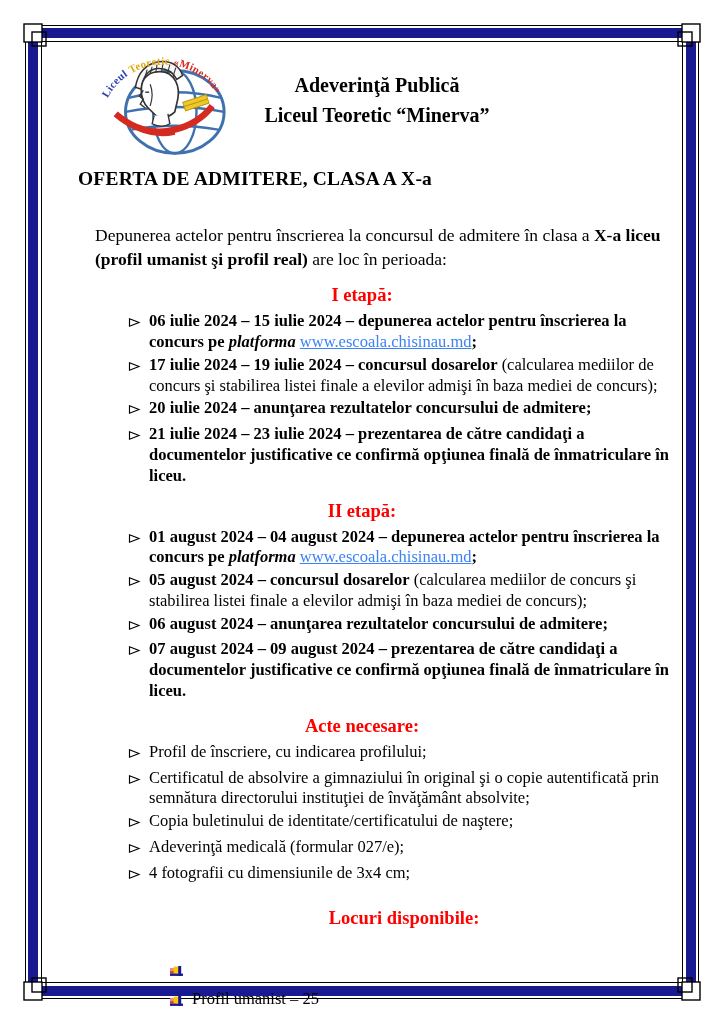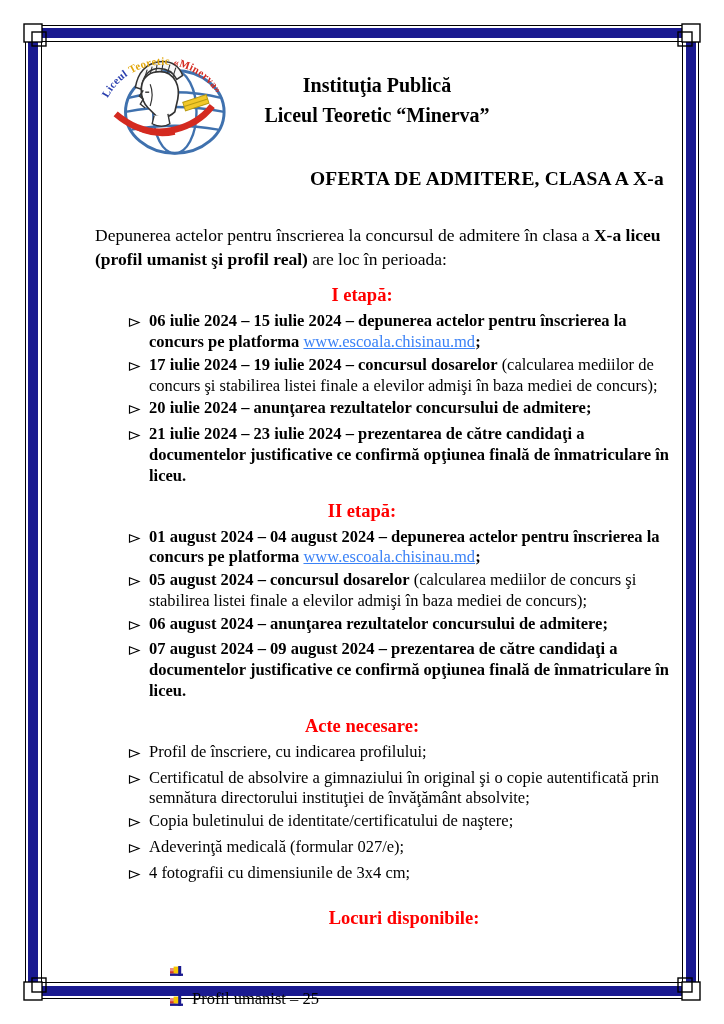--- a/index.html
+++ b/index.html
@@ -7,34 +7,34 @@
     width:724px;height:1024px;background:#ffffff;position:relative;overflow:hidden;
     font-family:"Liberation Serif", serif;color:#000;
   }
   .frame-svg{position:absolute;left:0;top:0;width:724px;height:1024px;pointer-events:none;}
   .content{position:absolute;left:0;top:0;width:724px;padding:54px 60px 0 60px;box-sizing:border-box;}
 
   .header{position:relative;height:100px;}
   .logo{position:absolute;left:32px;top:0px;width:138px;height:106px;}
   .titles{text-align:center;font-weight:bold;font-size:20px;line-height:1.5;padding:16px 0 0 30px;}
 
-  .doc-title{text-align:right;font-weight:bold;font-size:19.5px;margin:14px 0 0 18px;letter-spacing:.2px;}
+  .doc-title{text-align:left;font-weight:bold;font-size:19.5px;margin:14px 0 0 18px;letter-spacing:.2px;}
 
   .intro{margin:34px 0 4px 35px;width:572px;font-size:17.5px;line-height:1.35;}
 
   h3.red{color:#ff0000;text-align:center;font-size:18.5px;font-weight:bold;margin:14px 0 5px 0;}
   h3.red.mt{}
   h3.red.locuri{margin-top:22px;transform:translateX(42px);}
 
   .list{margin-left:68px;width:545px;font-size:16.5px;line-height:1.26;}
   .li{display:flex;align-items:flex-start;margin-bottom:2px;}
   .li .bullet{flex:none;width:21px;padding-top:3px;}
   .li .txt{flex:1;}
   .b{font-weight:bold;}
-  .i{}
+  .i{font-style:italic;}
   a.lnk{color:#3b82f6;text-decoration:underline;font-weight:normal;font-style:normal;cursor:pointer;}
 
   .flag-list{margin-left:110px;margin-top:28px;width:400px;font-size:16.5px;line-height:1.45;}
   .flag-list .li .bullet{width:22px;padding-top:4px;}
 </style>
 </head>
 <body>
 
 <svg class="frame-svg" viewBox="0 0 724 1024" aria-hidden="true">
   <rect x="25.5" y="25.5" width="673" height="973" fill="none" stroke="#000" stroke-width="1"></rect>
@@ -102,21 +102,21 @@
 
         <path id="arc-path" d="M10,88 A64,64 0 0 1 130,46" fill="none"></path>
         <text font-size="11" font-weight="bold" xml:space="preserve" letter-spacing="0.4" style="font-family:'Liberation Serif',serif">
           <textPath href="#arc-path" startOffset="4">
             <tspan fill="#2a3fae">Liceul </tspan><tspan fill="#e2a70c">Teoretic </tspan><tspan fill="#d42a20">«Minerva»</tspan>
           </textPath>
         </text>
       </svg>
     </div>
     <div class="titles">
-      <div>Instituţia Publică</div>
+      <div>Adeverinţă Publică</div>
       <div>Liceul Teoretic “Minerva”</div>
     </div>
   </div>
 
   <div class="doc-title">OFERTA DE ADMITERE, CLASA A X-a</div>
 
   <p class="intro"><span>Depunerea actelor pentru înscrierea la concursul de admitere în clasa a </span><span class="b">X-a liceu (profil umanist şi profil real)</span><span> are loc în perioada:</span></p>
 
   <h3 class="red">I etapă:</h3>
   <div class="list">

